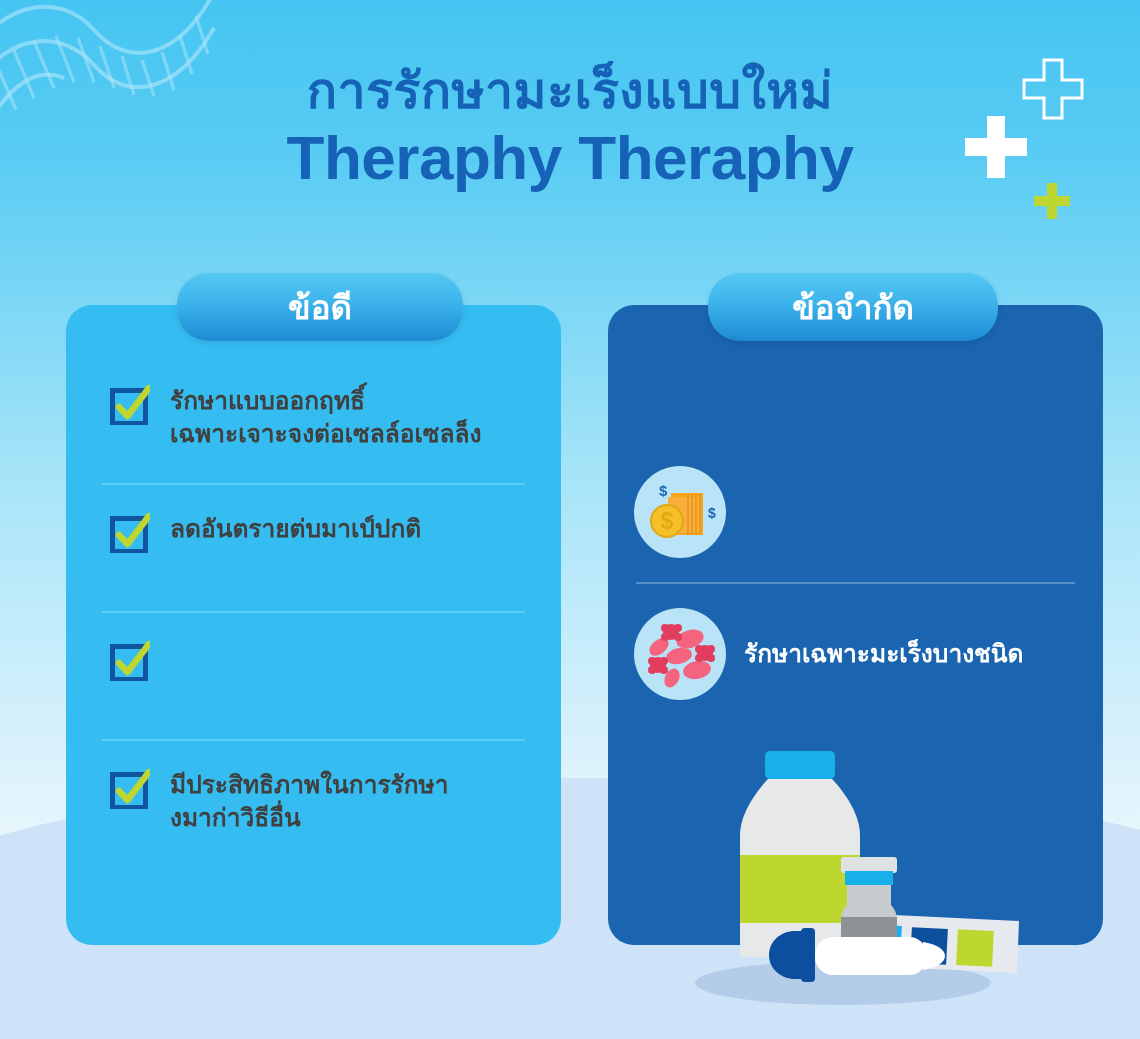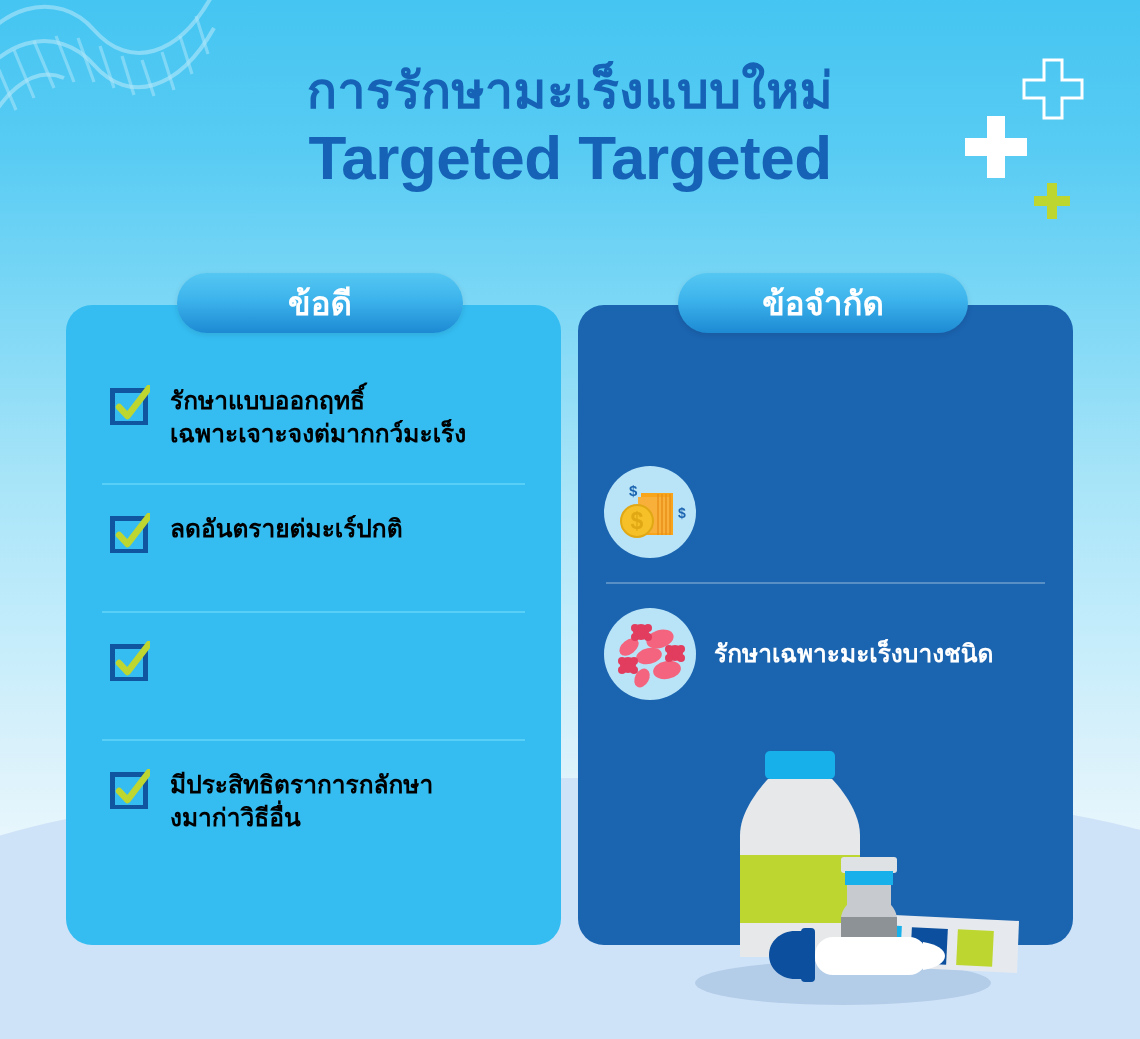--- a/index.html
+++ b/index.html
@@ -70,47 +70,47 @@
   
   .card {
     position: absolute;
     border-radius: 26px;
   }
   .card-left {
     left: 66px; top: 305px; width: 495px; height: 640px;
     background: #35bdf2;
   }
   .card-right {
-    left: 578px; top: 305px; width: 495px; height: 640px;
+    left: 608px; top: 305px; width: 495px; height: 640px;
     background: #1b64b0;
   }
   .pill {
     position: absolute; top: -32px;
-    height: 60px; border-radius: 32px;
+    height: 68px; border-radius: 32px;
     background: linear-gradient(180deg, #55c7f2 0%, #3cb3ec 45%, #1d8ad3 100%);
     display: flex; align-items: center; justify-content: center;
     color: #ffffff; font-size: 33px; font-weight: 700;
     box-shadow: 0 2px 6px rgba(0,0,0,.10);
   }
   .pill-left { left: 111px; width: 286px; }
   .pill-right { left: 100px; width: 290px; }
 
   
   .adv-list { position: absolute; left: 0; top: 78px; width: 495px; }
   .adv-item {
     display: flex; align-items: flex-start;
     padding: 0 34px 0 44px;
     min-height: 74px;
   }
   .adv-item .checkbox {
     flex: 0 0 auto; width: 40px; height: 40px; margin-top: 2px; margin-right: 20px;
     position: relative;
   }
   .adv-text {
-    color: #000000; font-size: 24.5px; font-weight: 700; line-height: 1.36;
+    color: #404040; font-size: 24.5px; font-weight: 700; line-height: 1.36;
     padding-top: 1px;
   }
   .divider {
     height: 2px; background: #5bd0f6; opacity: .9;
     margin: 0 36px;
   }
   .sp-top { margin-top: 26px; }
   .sp-bot { margin-bottom: 26px; }
 
   
@@ -177,51 +177,51 @@
     <svg class="cross cross-white-solid" viewBox="0 0 62 62">
       <path d="M22,0 H40 V22 H62 V40 H40 V62 H22 V40 H0 V22 H22 Z" fill="#ffffff"></path>
     </svg>
     <svg class="cross cross-green" viewBox="0 0 36 36">
       <path d="M13,0 H23 V13 H36 V23 H23 V36 H13 V23 H0 V13 H13 Z" fill="#bed630"></path>
     </svg>
   </div>
 
   <div class="title-block">
     <div class="title-thai">การรักษามะเร็งแบบใหม่</div>
-    <div class="title-en">Targeted Targeted</div>
+    <div class="title-en">Theraphy Theraphy</div>
   </div>
 
   <div class="card card-left">
     <div class="pill pill-left">ข้อดี</div>
 
     <div class="adv-list">
 
       <div class="adv-item">
         <span class="checkbox">
           <svg viewBox="0 0 40 40" width="40" height="40">
             <rect x="2.5" y="5.5" width="33" height="33" fill="none" stroke="#10559f" stroke-width="5"></rect>
             <path d="M9,22 L17.5,31 L39,3" fill="none" stroke="#bed630" stroke-width="6.5" stroke-linecap="round" stroke-linejoin="round"></path>
           </svg>
         </span>
         <span class="adv-text">
           <span>รักษาแบบออกฤทธิ์</span><br>
-          <span>เฉพาะเจาะจงต่มากกว์มะเร็ง</span>
+          <span>เฉพาะเจาะจงต่อเซลล์อเซลล็ง</span>
         </span>
       </div>
 
       <div class="divider sp-top sp-bot"></div>
 
       <div class="adv-item">
         <span class="checkbox">
           <svg viewBox="0 0 40 40" width="40" height="40">
             <rect x="2.5" y="5.5" width="33" height="33" fill="none" stroke="#10559f" stroke-width="5"></rect>
             <path d="M9,22 L17.5,31 L39,3" fill="none" stroke="#bed630" stroke-width="6.5" stroke-linecap="round" stroke-linejoin="round"></path>
           </svg>
         </span>
-        <span class="adv-text">ลดอันตรายต่มะเร์ปกติ</span>
+        <span class="adv-text">ลดอันตรายต่บมาเป์ปกติ</span>
       </div>
 
       <div class="divider sp-top sp-bot"></div>
 
       <div class="adv-item">
         <span class="checkbox">
           <svg viewBox="0 0 40 40" width="40" height="40">
             <rect x="2.5" y="5.5" width="33" height="33" fill="none" stroke="#10559f" stroke-width="5"></rect>
             <path d="M9,22 L17.5,31 L39,3" fill="none" stroke="#bed630" stroke-width="6.5" stroke-linecap="round" stroke-linejoin="round"></path>
           </svg>
@@ -231,21 +231,21 @@
       <div class="divider sp-top sp-bot"></div>
 
       <div class="adv-item">
         <span class="checkbox">
           <svg viewBox="0 0 40 40" width="40" height="40">
             <rect x="2.5" y="5.5" width="33" height="33" fill="none" stroke="#10559f" stroke-width="5"></rect>
             <path d="M9,22 L17.5,31 L39,3" fill="none" stroke="#bed630" stroke-width="6.5" stroke-linecap="round" stroke-linejoin="round"></path>
           </svg>
         </span>
         <span class="adv-text">
-          <span>มีประสิทธิตราการกลักษา</span><br>
+          <span>มีประสิทธิภาพในการรักษา</span><br>
           <span>งมาก่าวิธีอื่น</span>
         </span>
       </div>
 
     </div>
   </div>
 
   <div class="card card-right">
     <div class="pill pill-right">ข้อจำกัด</div>
 

